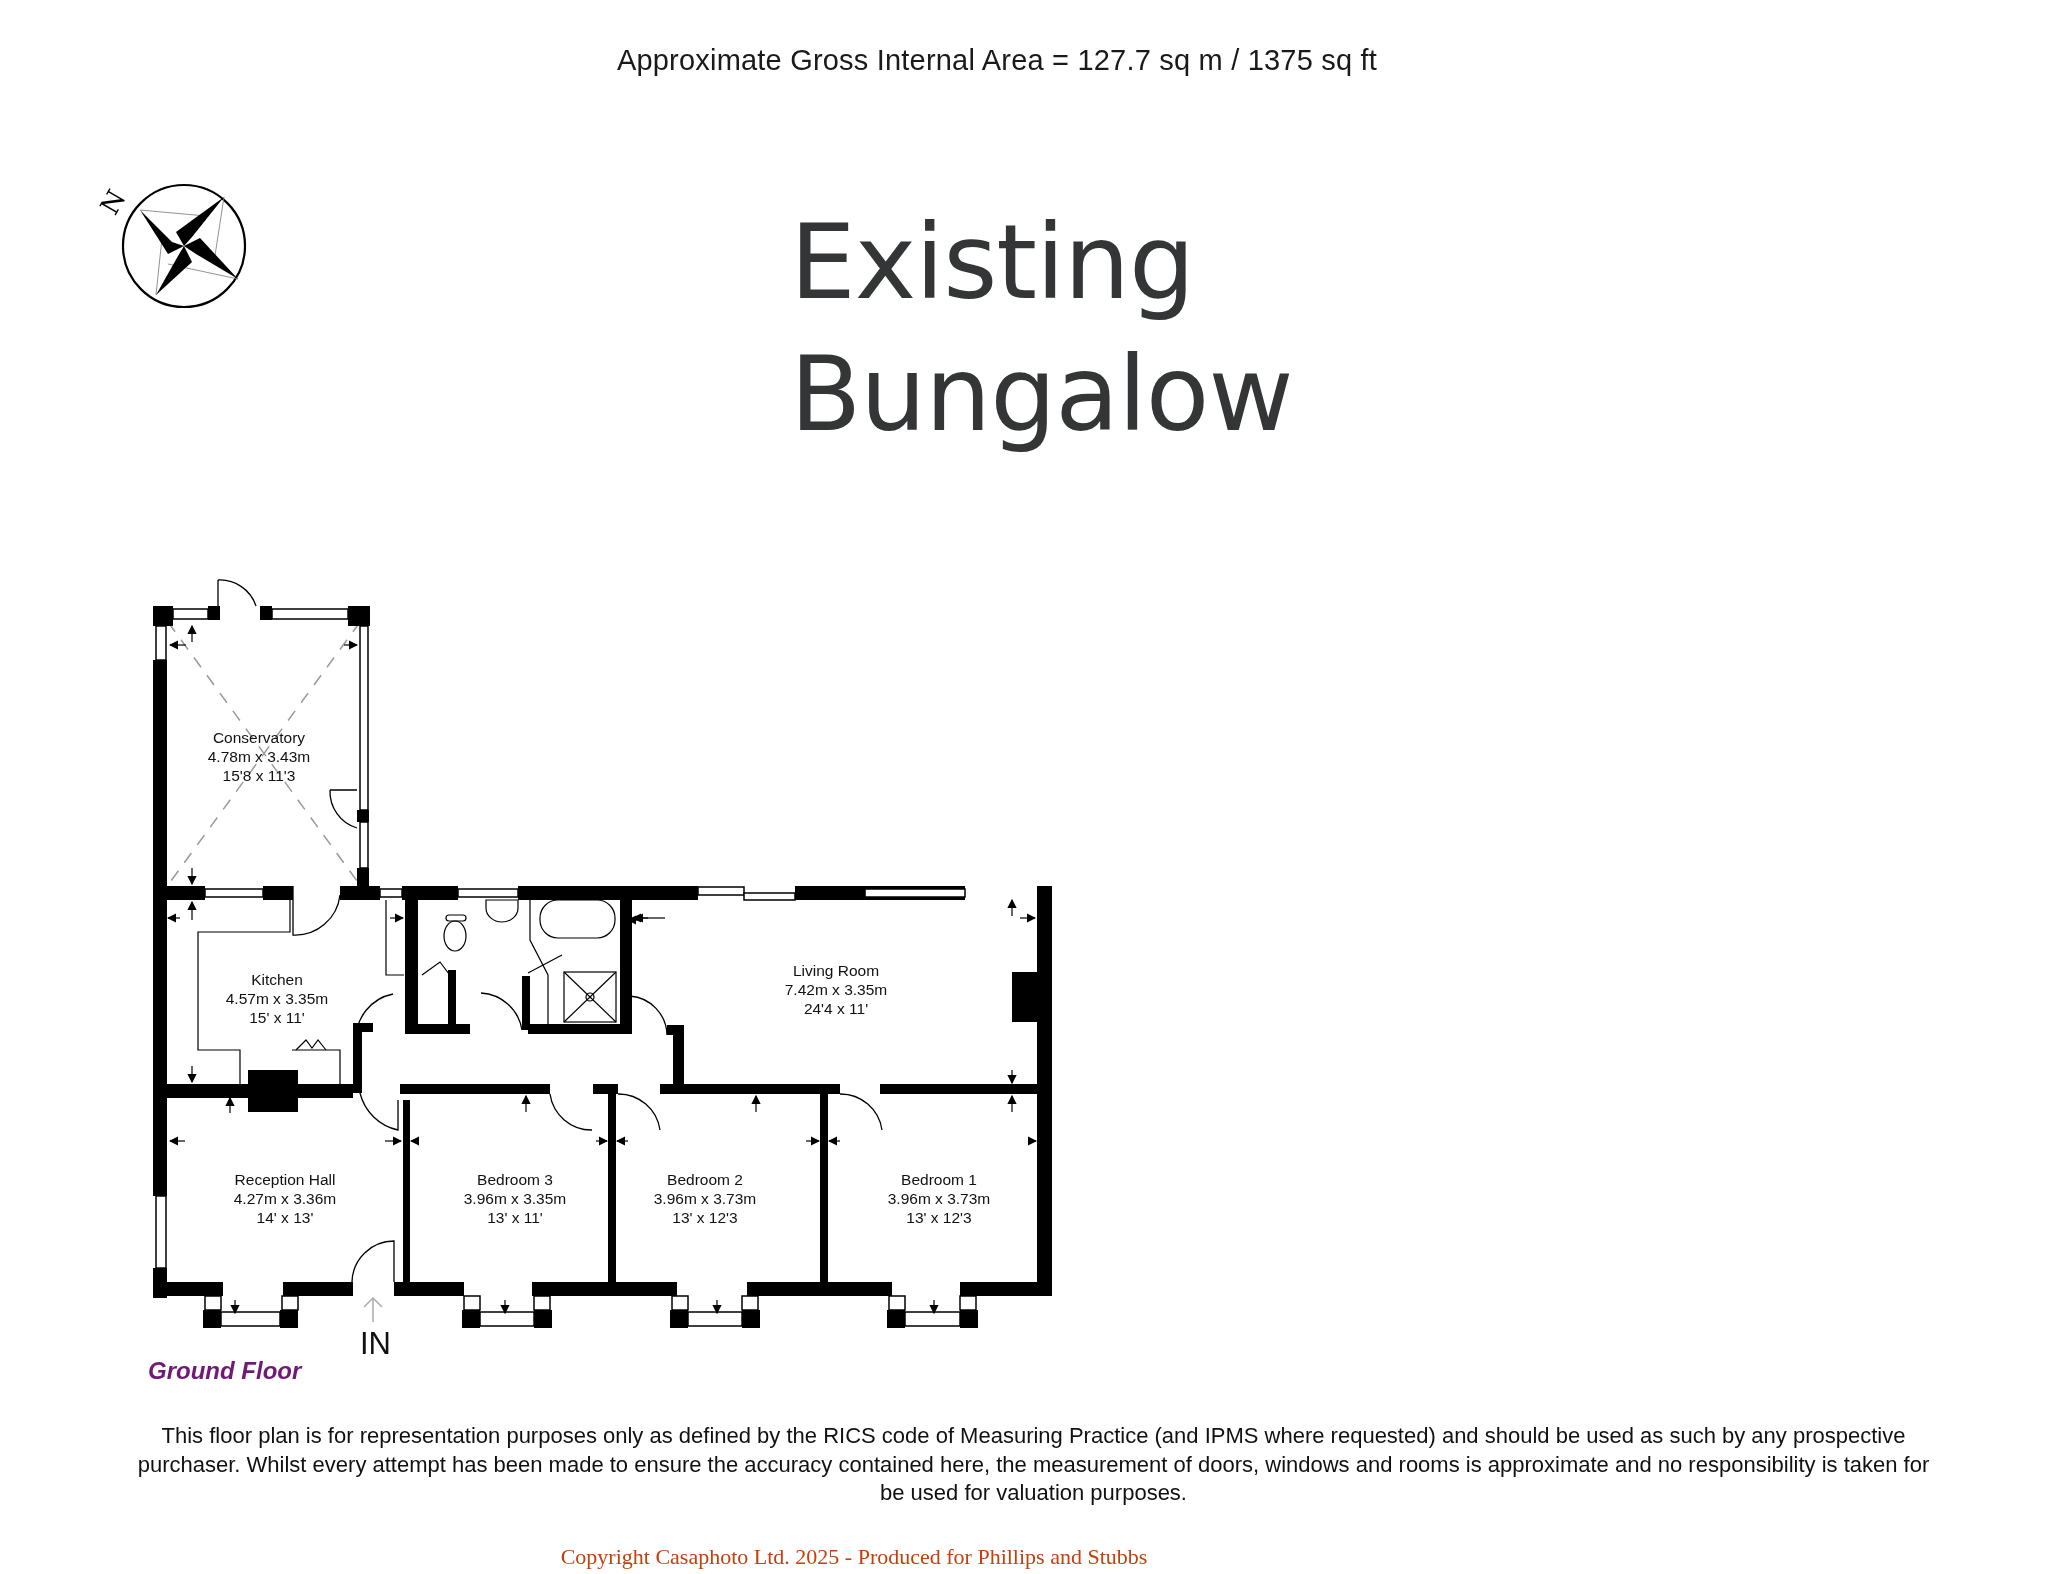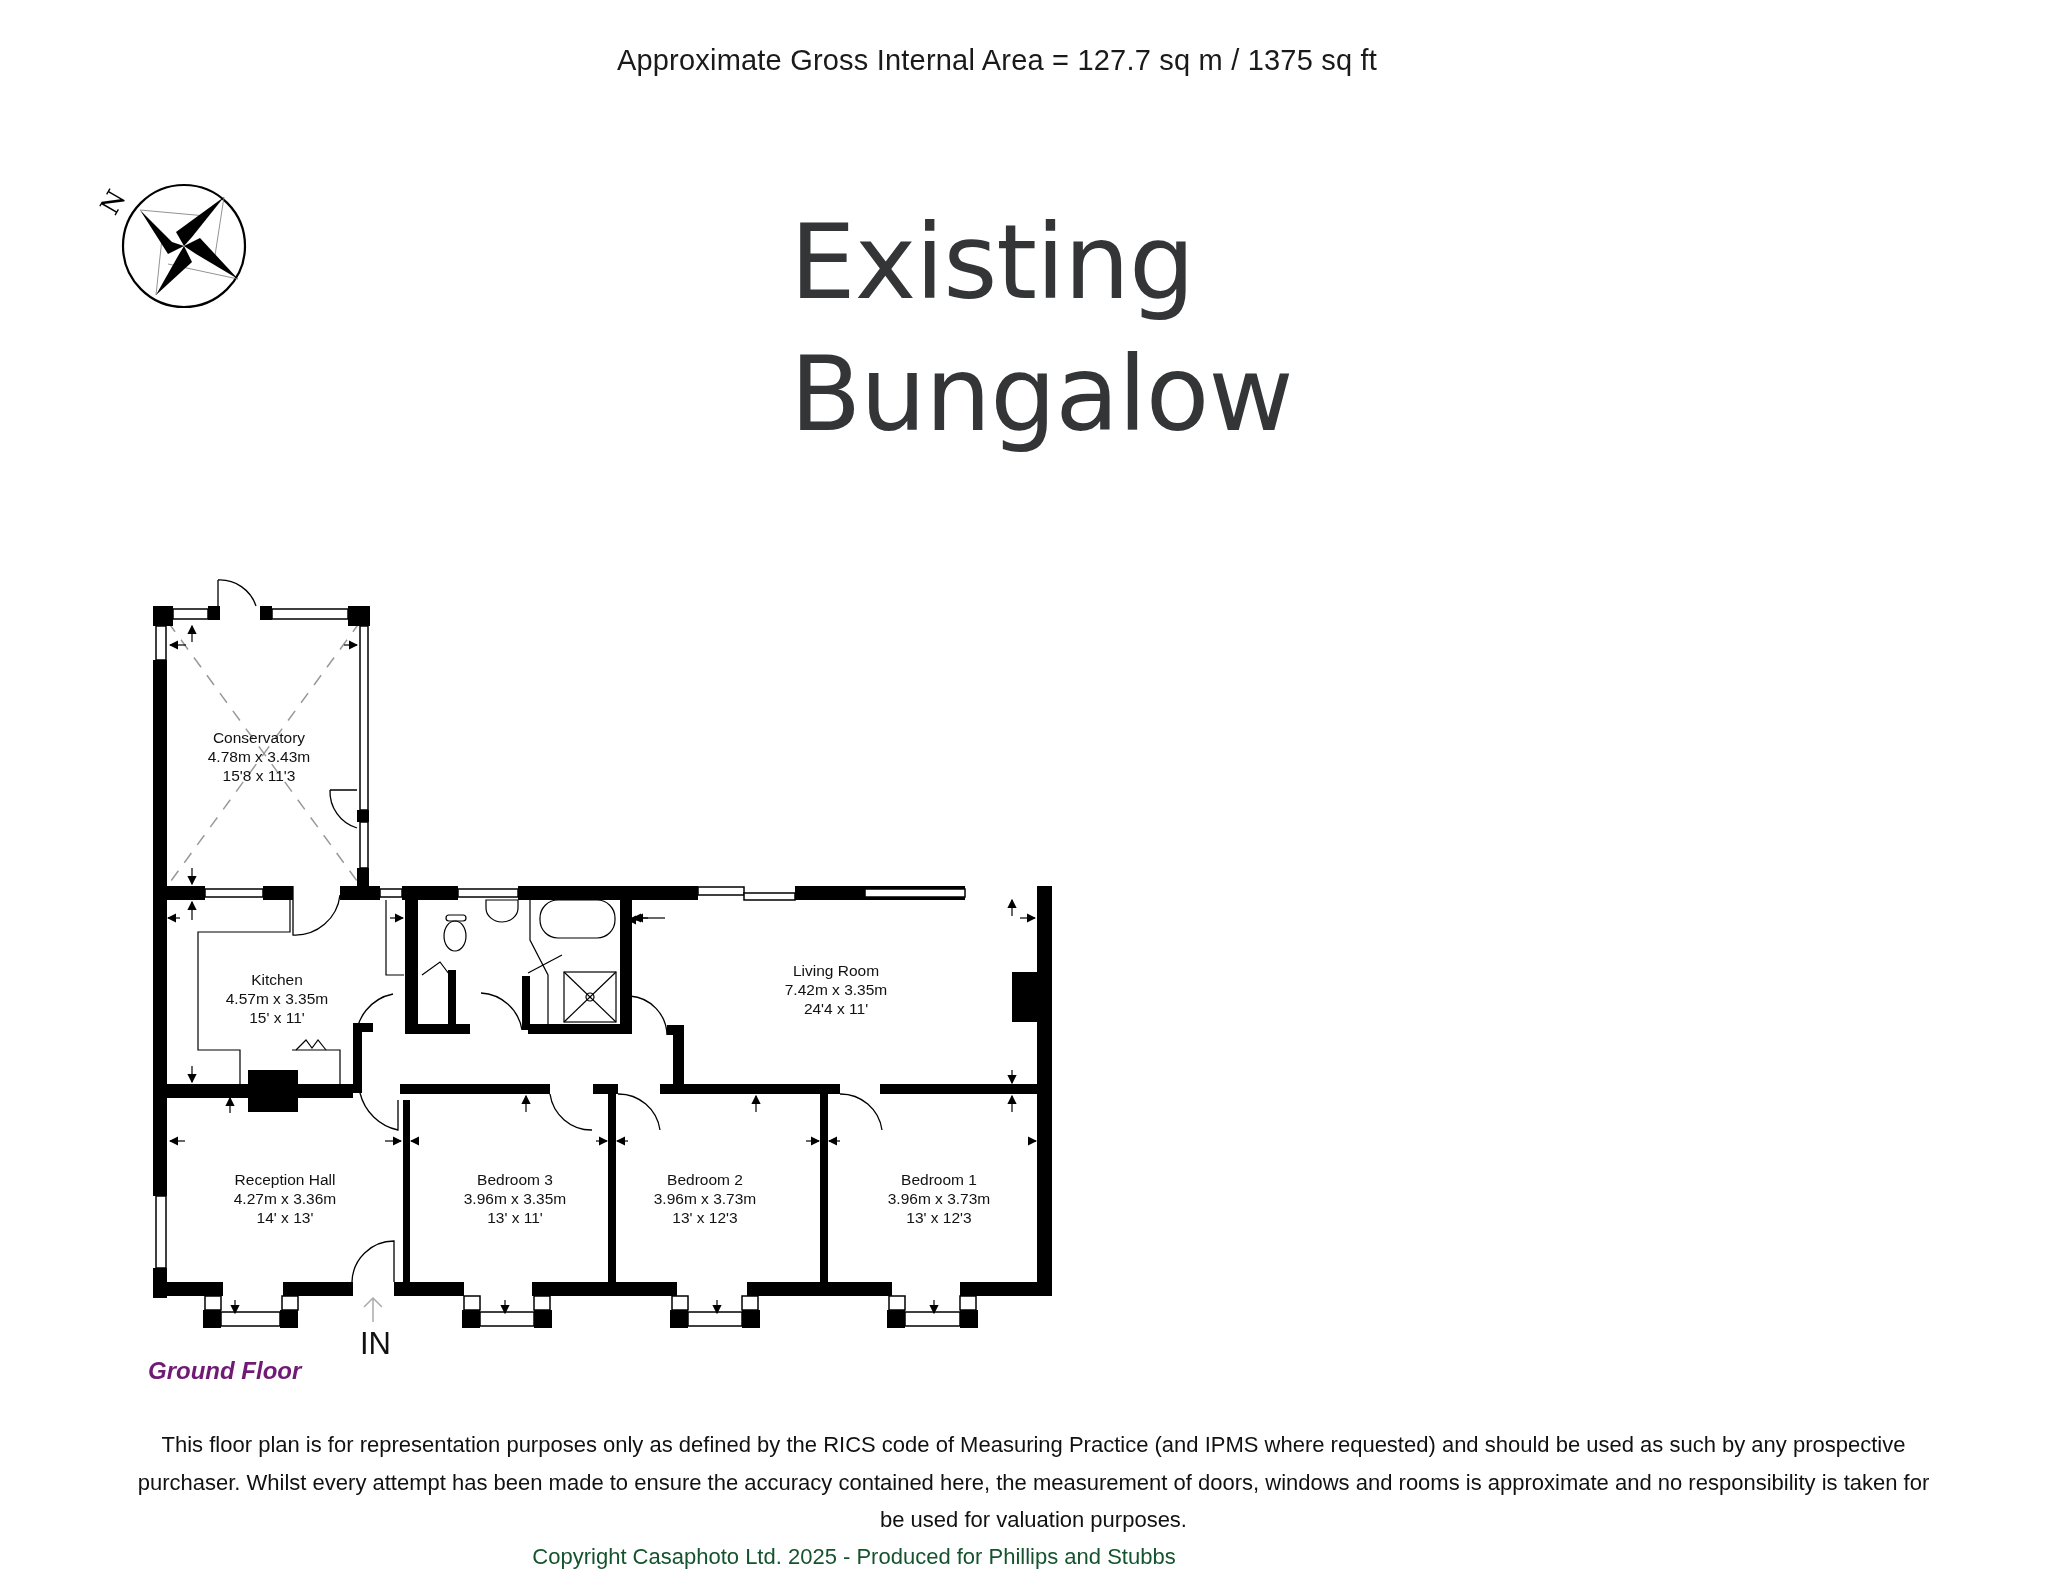--- a/index.html
+++ b/index.html
@@ -7,22 +7,22 @@
   .area-header { position: absolute; top: 44px; left: 0; width: 1994px; text-align: center; font-size: 29px; color: #1a1a1a; letter-spacing: 0.2px; }
   .title { position: absolute; left: 790px; top: 196px; font-family: "DejaVu Sans", sans-serif; font-size: 104px; line-height: 132px; color: #333536; letter-spacing: -1px; }
   .title span { display: block; }
   .compass { position: absolute; left: 96px; top: 176px; width: 160px; height: 140px; }
   .plan { position: absolute; left: 0; top: 0; width: 2048px; height: 1574px; }
   .room-label { position: absolute; text-align: center; font-size: 15.5px; line-height: 19px; color: #111; transform: translateX(-50%); white-space: nowrap; }
   .room-label span { display: block; }
   .floor-label { position: absolute; left: 148px; top: 1357px; font-size: 24px; font-weight: bold; color: #701a75; font-style: italic; }
   .in-label { position: absolute; left: 360px; top: 1326px; font-size: 31px; color: #111; }
   .disclaimer { position: absolute; left: 0; top: 1420px; width: 2048px; text-align: center; font-size: 22px; line-height: 24.5px; color: #111; }
-  .disclaimer p { margin: 13px; padding-left: 19px; }
-  .copyright { position: absolute; left: 0; top: 1544px; width: 1708px; text-align: center; font-size: 22px; color: #14532d; }
+  .disclaimer p { margin: 4px; padding-left: 19px; }
+  .copyright { position: absolute; left: 0; top: 1544px; width: 1708px; text-align: center; font-size: 22px; color: #c2410c; font-family: Liberation Serif, serif; }
 </style>
 </head>
 <body>
 
 <div class="area-header">Approximate Gross Internal Area = 127.7 sq m / 1375 sq ft</div>
 
 <svg class="compass" viewBox="0 0 160 140">
   <text x="6" y="34" font-family="DejaVu Serif, serif" font-size="26" transform="rotate(-60 18 26)">N</text>
   <circle cx="88" cy="70" r="61" fill="none" stroke="#000" stroke-width="2.2"></circle>
   <g stroke="#777" stroke-width="0.8" fill="none">

